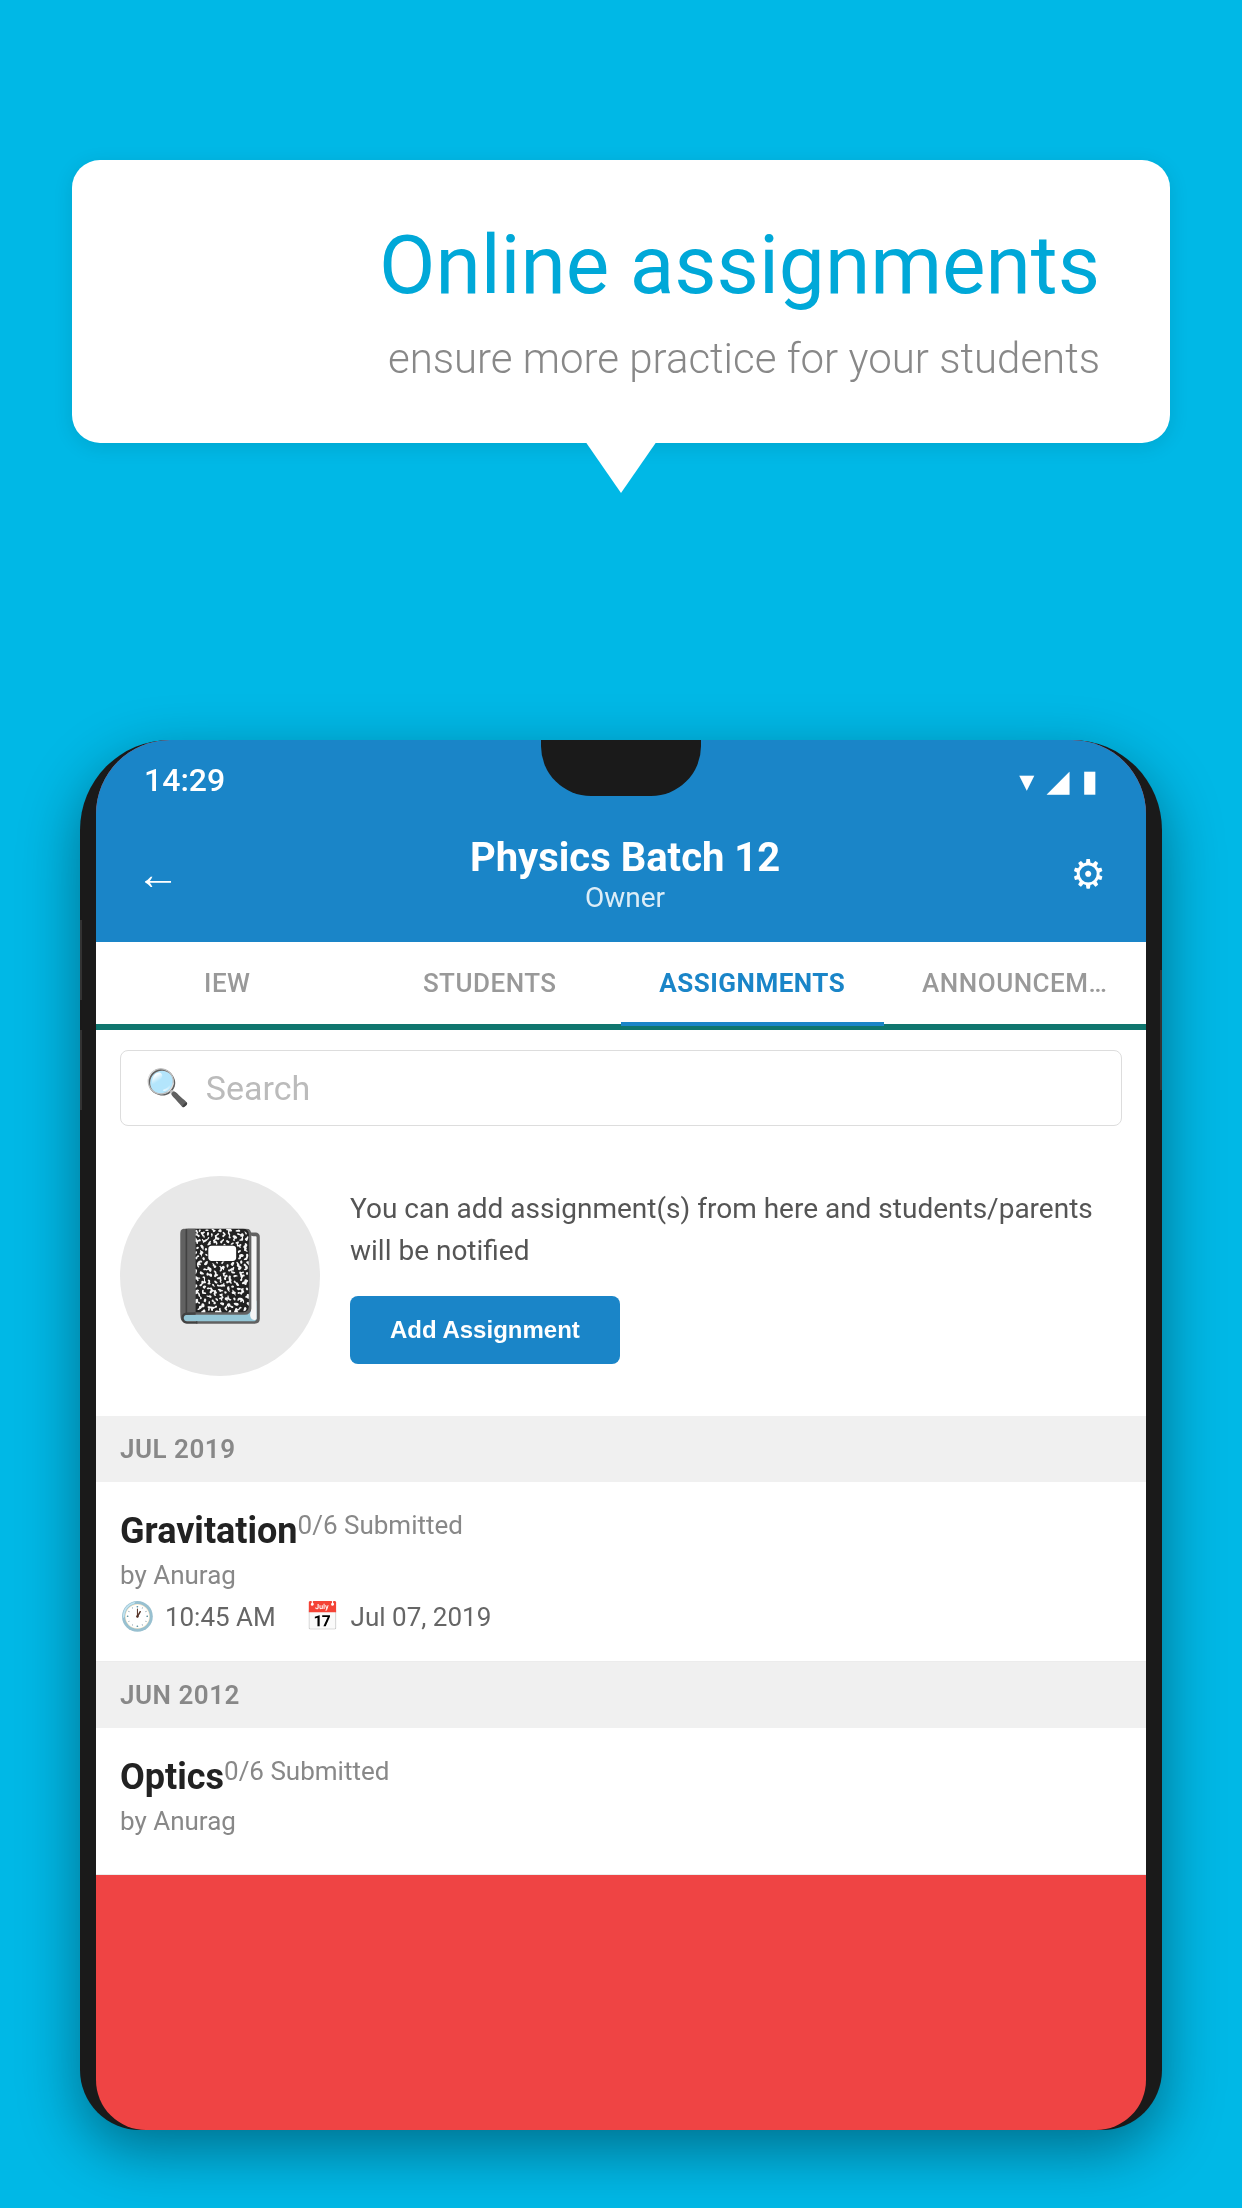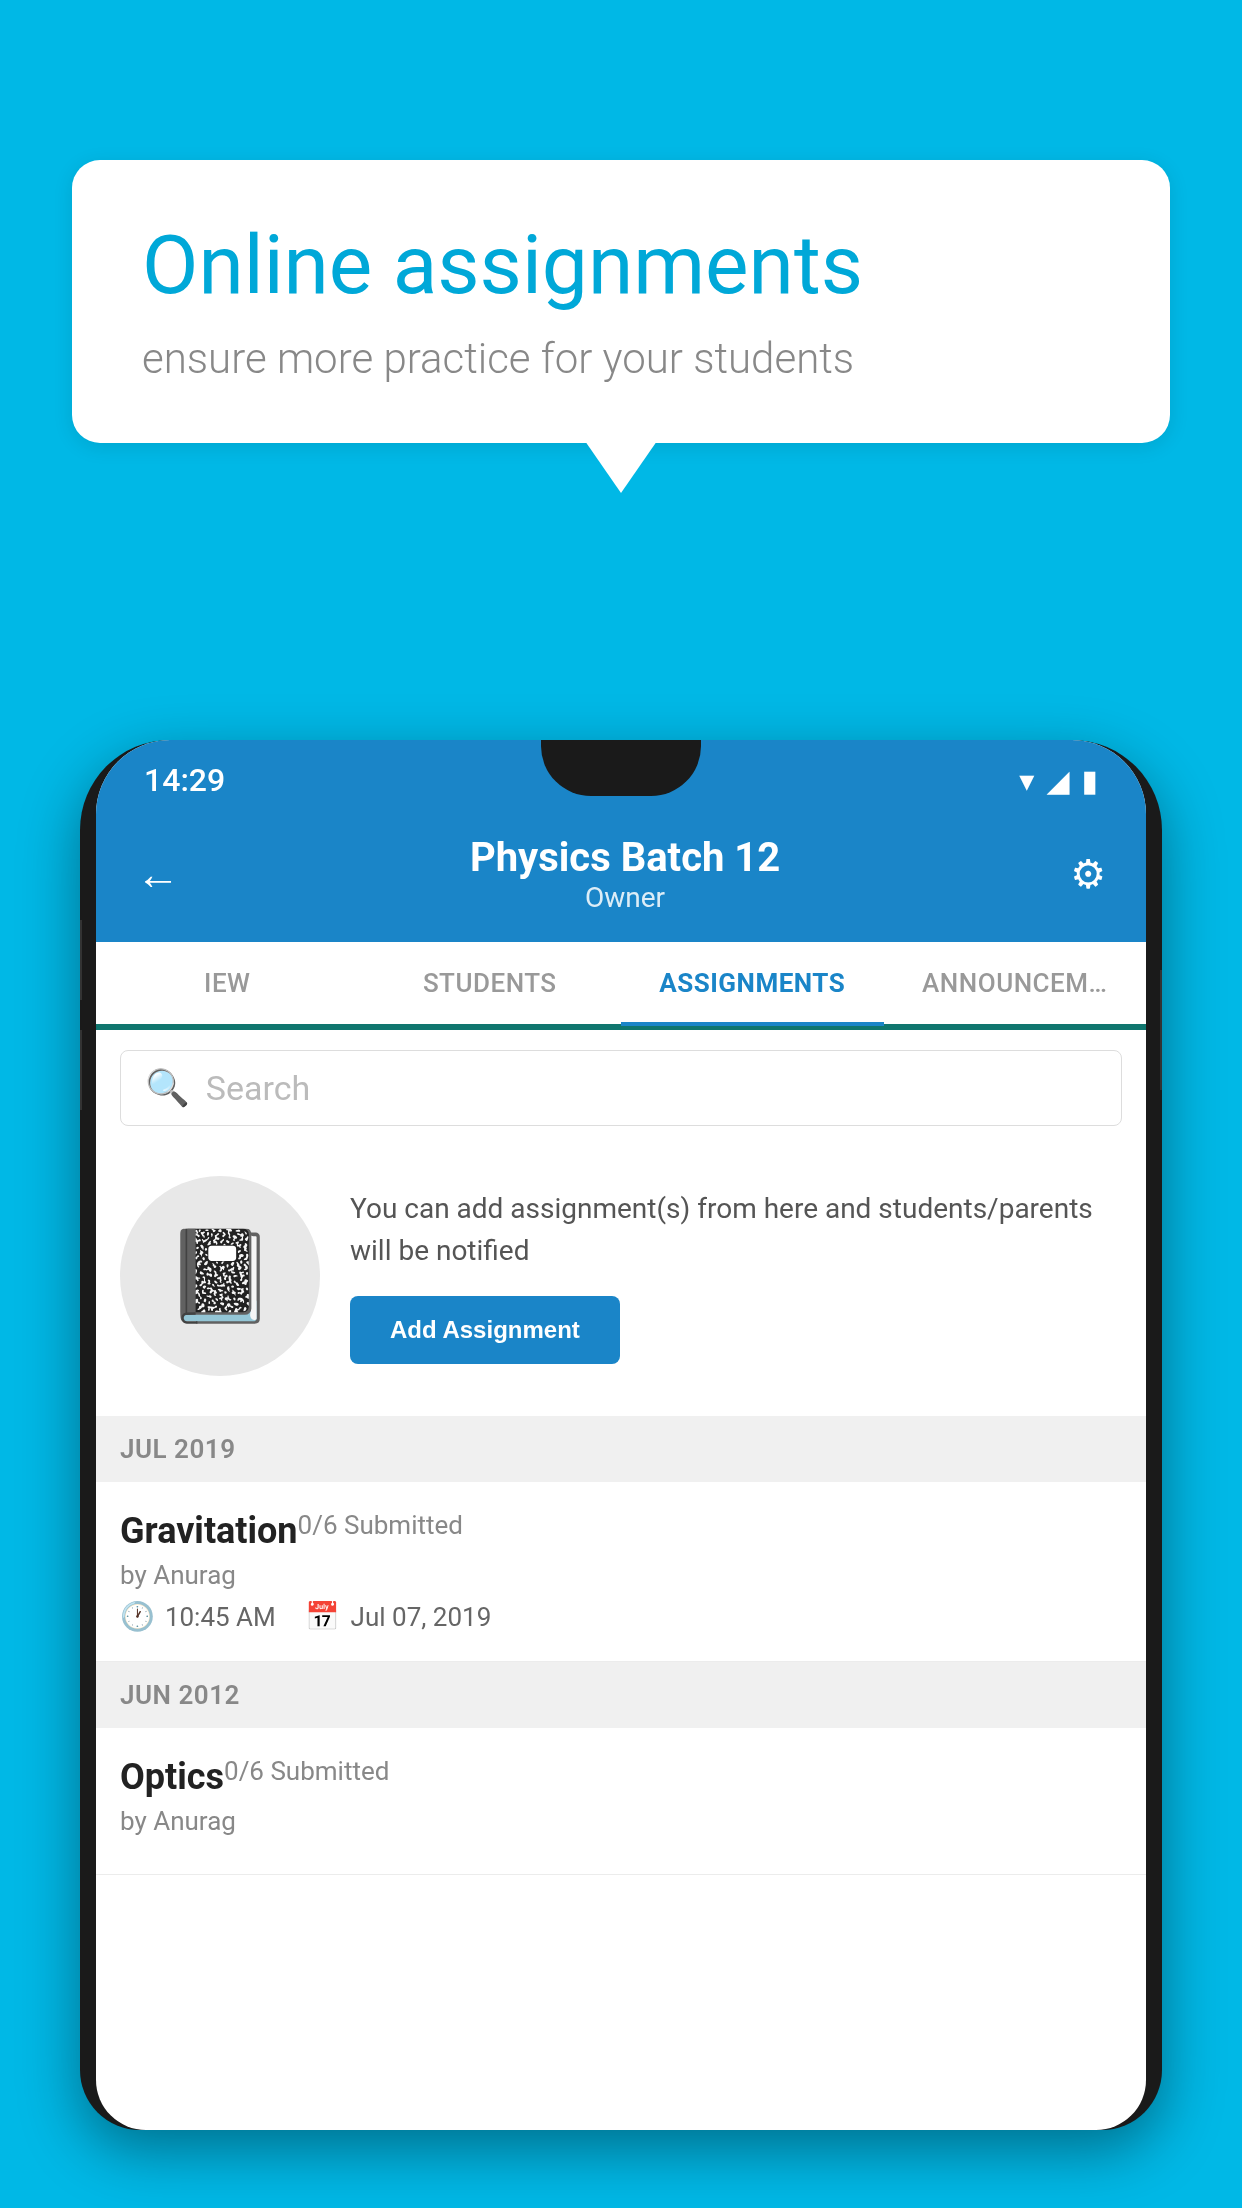--- a/index.html
+++ b/index.html
@@ -21,21 +21,21 @@
       right: 72px;
       display: flex;
       flex-direction: column;
       align-items: center;
     }
 
     .speech-bubble {
       background: white;
       border-radius: 28px;
       padding: 60px 70px;
-      text-align: left;
+      text-align: right;
       width: 100%;
       box-shadow: 0 4px 20px rgba(0,0,0,0.1);
     }
 
     .speech-bubble h1 {
       font-size: 82px;
       font-weight: 400;
       color: #00A8D8;
       margin-bottom: 24px;
       line-height: 1.1;
@@ -76,21 +76,21 @@
       box-shadow: 0 20px 60px rgba(0,0,0,0.4);
     }
 
     
     .phone-screen {
       position: absolute;
       top: 0;
       left: 16px;
       right: 16px;
       bottom: 0;
-      background: #ffffff;
+      background: #ef4444;
       border-radius: 74px 74px 50px 50px;
       overflow: hidden;
     }
 
     
     .status-bar {
       background: #1a85c8;
       height: 70px;
       display: flex;
       align-items: center;

